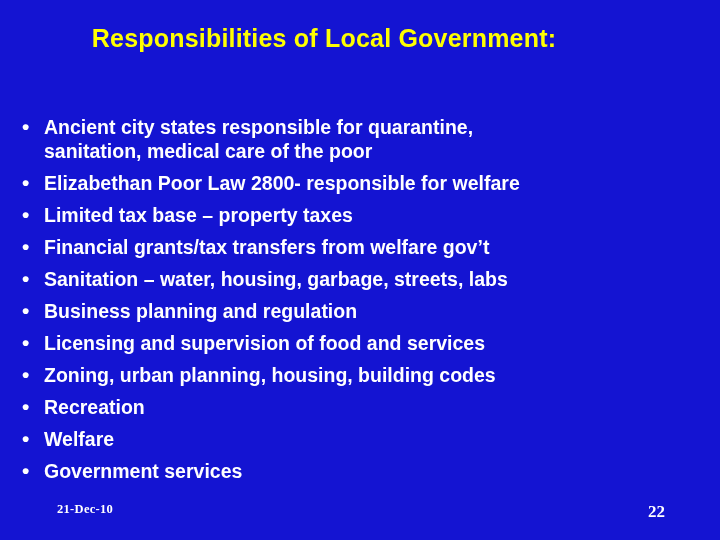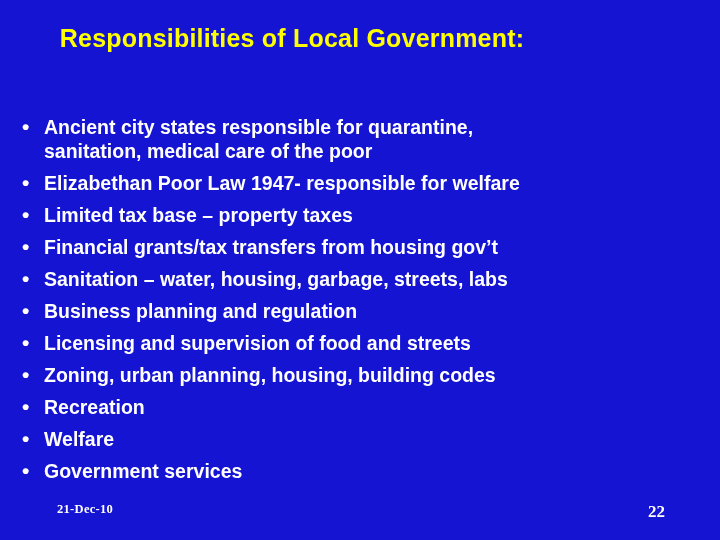--- a/index.html
+++ b/index.html
@@ -19,20 +19,21 @@
     height: 540px;
     background: #1414d2;
     box-sizing: border-box;
   }
   .title-block {
     position: absolute;
     top: 22px;
     left: 0;
     width: 584px;
     text-align: center;
+    padding-left: 32px;
   }
   .title-line {
     color: #ffff00;
     font-size: 25px;
     font-weight: bold;
     line-height: 32px;
     letter-spacing: 0.2px;
   }
   .bullets {
     position: absolute;
@@ -101,46 +102,46 @@
   <div class="bullets">
 
     <div class="bullet-row">
       <span class="dot">•</span>
       <span class="btext">Ancient city states responsible for quarantine,
 sanitation, medical care of the poor</span>
     </div>
 
     <div class="bullet-row">
       <span class="dot">•</span>
-      <span class="btext">Elizabethan Poor Law 1947- responsible for welfare</span>
+      <span class="btext">Elizabethan Poor Law 2800- responsible for welfare</span>
     </div>
 
     <div class="bullet-row">
       <span class="dot">•</span>
       <span class="btext">Limited tax base – property taxes</span>
     </div>
 
     <div class="bullet-row">
       <span class="dot">•</span>
-      <span class="btext">Financial grants/tax transfers from housing gov’t</span>
+      <span class="btext">Financial grants/tax transfers from welfare gov’t</span>
     </div>
 
     <div class="bullet-row">
       <span class="dot">•</span>
       <span class="btext">Sanitation – water, housing, garbage, streets, labs</span>
     </div>
 
     <div class="bullet-row">
       <span class="dot">•</span>
       <span class="btext">Business planning and regulation</span>
     </div>
 
     <div class="bullet-row">
       <span class="dot">•</span>
-      <span class="btext">Licensing and supervision of food and streets</span>
+      <span class="btext">Licensing and supervision of food and services</span>
     </div>
 
     <div class="bullet-row">
       <span class="dot">•</span>
       <span class="btext">Zoning, urban planning, housing, building codes</span>
     </div>
 
     <div class="bullet-row">
       <span class="dot">•</span>
       <span class="btext">Recreation</span>

